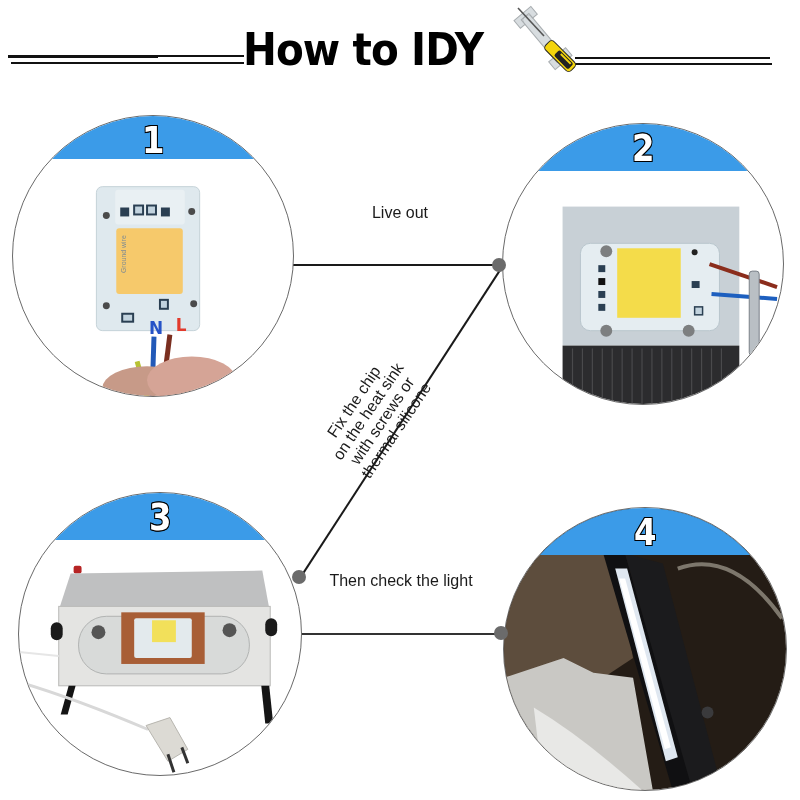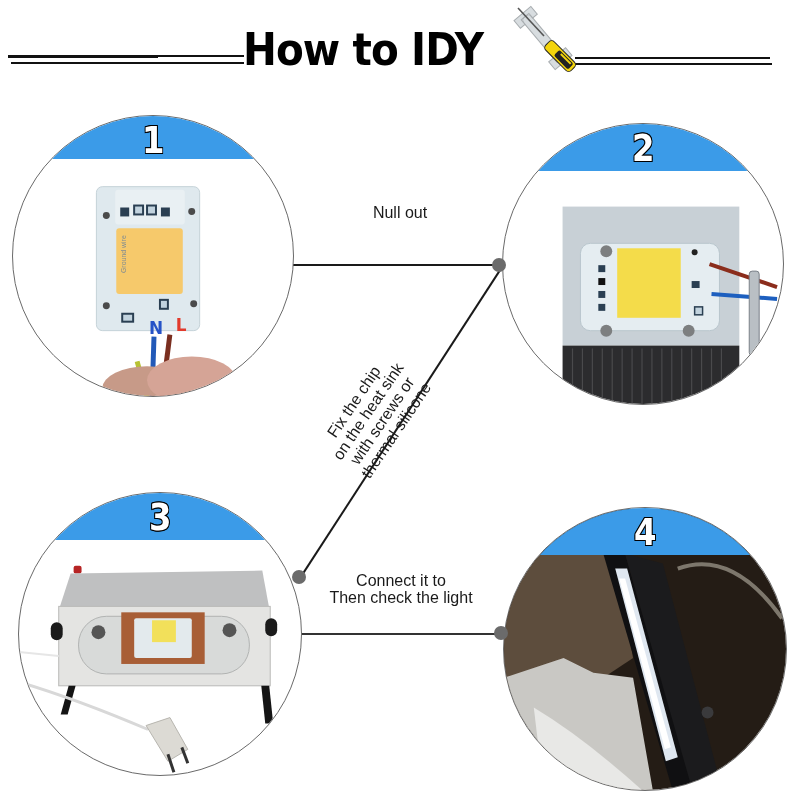--- a/index.html
+++ b/index.html
@@ -192,26 +192,25 @@
     <path d="M175 60 Q230 40 280 110" stroke="#7d776c" stroke-width="4" fill="none"></path>
     <circle cx="205" cy="205" r="6" fill="#3a3a3c"></circle>
   </svg>
 </div>
 
 <div class="dot" style="left:492px;top:258px;"></div>
 <div class="dot" style="left:292px;top:570px;"></div>
 <div class="dot" style="left:494px;top:626px;"></div>
 
 <div class="caption" style="left:310px;top:204px;width:180px;">
-  <span>Null out</span>
+  <span>Live out</span>
 </div>
 
 <div class="caption caption-rot" style="left:290px;top:382px;width:170px;">
   <span>Fix the chip</span>
   <span>on the heat sink</span>
   <span>with screws or</span>
   <span>thermal silicone</span>
 </div>
 
 <div class="caption" style="left:308px;top:572px;width:186px;">
-  <span>Connect it to</span>
   <span>Then check the light</span>
 </div>
 
 </body></html>

